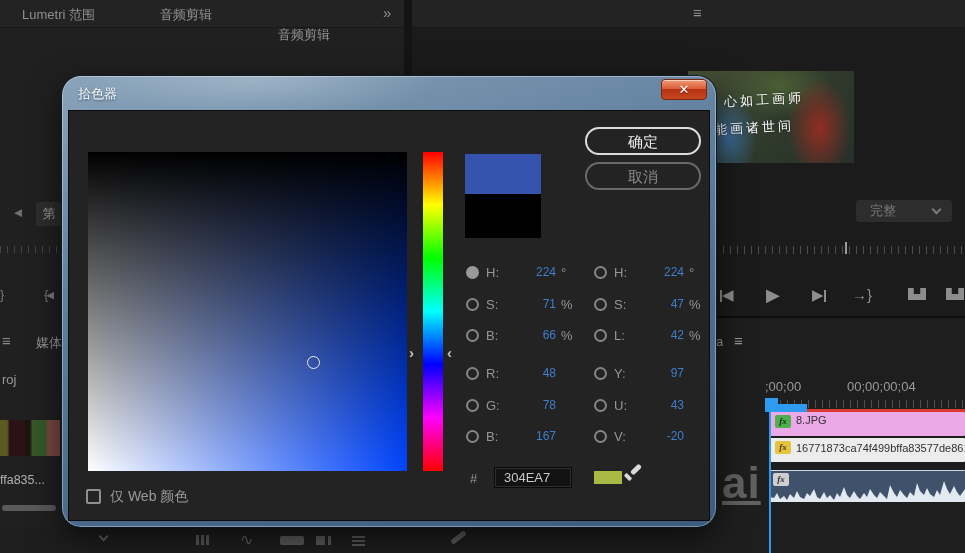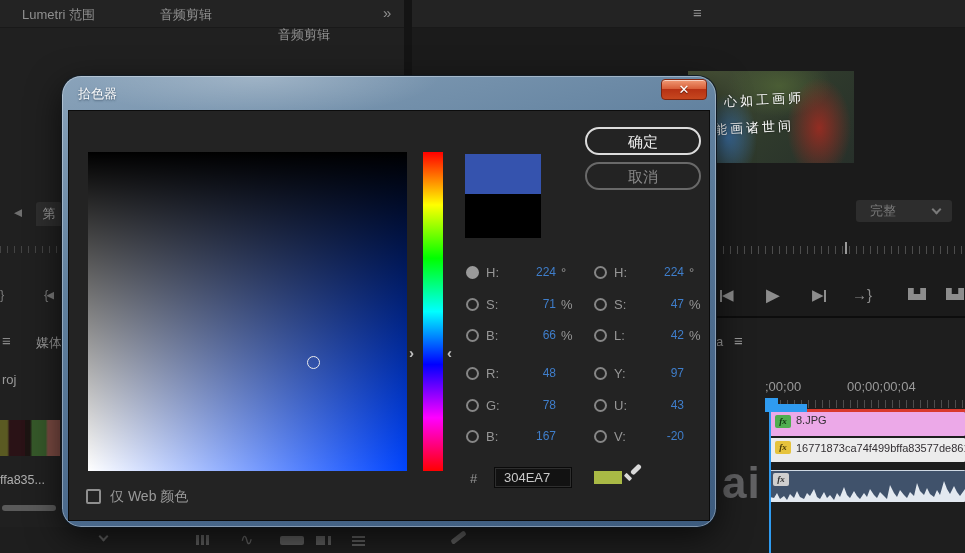--- a/index.html
+++ b/index.html
@@ -45,21 +45,21 @@
 
   
   .tl { left:410px; top:318px; width:555px; height:235px; background:#1e1e1e; }
   .tl-div { left:410px; top:316px; width:555px; height:3px; background:#0d0d0d; }
   .tc { position:absolute; font-size:13px; color:#9a9a9a; }
   .clip { position:absolute; border-radius:1px; overflow:hidden; font-size:11px; }
   .fxbadge { position:absolute; left:5px; top:3px; width:16px; height:13px; border-radius:2px;
     font:italic bold 9px "Liberation Serif","DejaVu Serif",serif; text-align:center; line-height:13px; }
   .cliplabel { position:absolute; left:26px; top:2px; color:#332f33; white-space:nowrap; }
   .playhead { background:#2f9bf0; z-index:4; }
-  .watermark { font-weight:bold; font-size:44px; color:rgba(190,190,195,.42); z-index:5; letter-spacing:1px; }
+  .watermark { font-weight:bold; font-size:44px; color:rgba(190,190,195,.42); z-index:5; letter-spacing:1px;text-decoration:underline; }
 
   
   .bottombar { left:0; top:527px; width:965px; height:26px; background:#1e1e1e; z-index:2; }
   .bicon { position:absolute; color:#5f5f5f; }
   .bbar { position:absolute; background:#5c5c5c; }
 
   
   .win {
     left:62px; top:76px; width:654px; height:451px; border-radius:19px; z-index:20;
     background:

